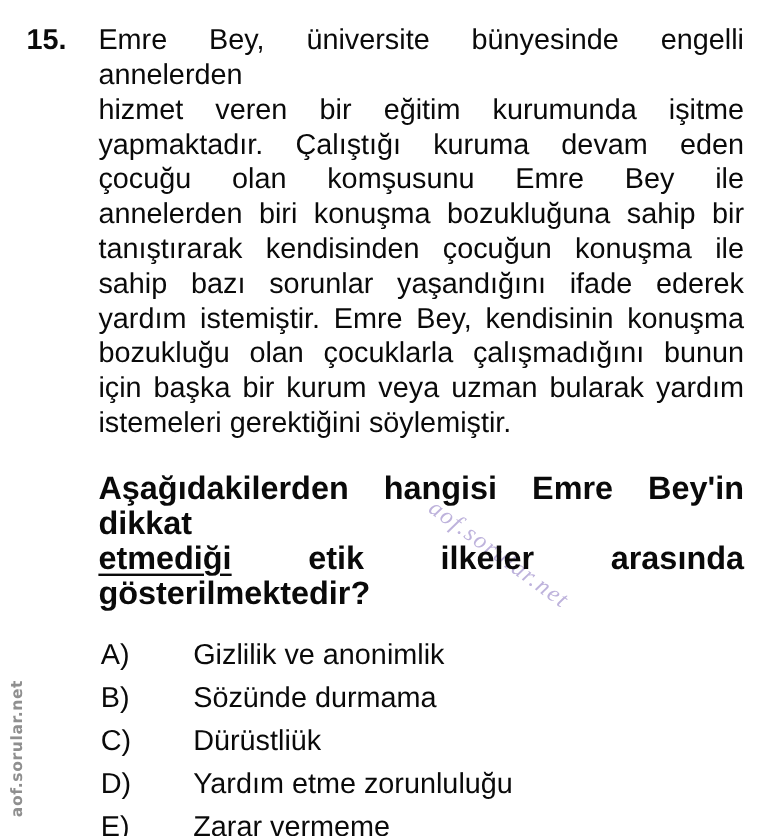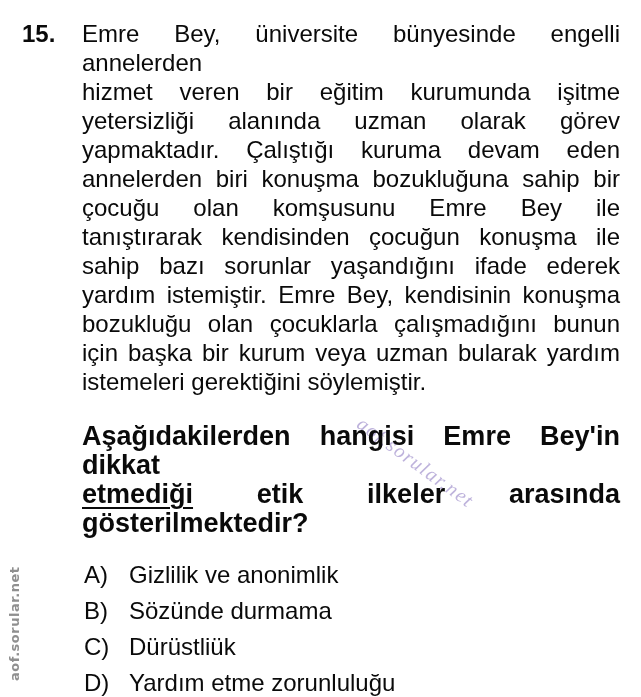--- a/index.html
+++ b/index.html
@@ -93,42 +93,41 @@
     display:flex;
     align-items:center;
     height:36px;
     padding-left:2px;
     font-size:24px;
   }
   .opt .letter{
     flex:0 0 45px;
     width:45px;
   }
-  .opt .otext{flex:1;}
+  .opt .otext{flex:1;margin-left:32px;}
 </style>
 </head>
 <body>
 
 <div class="page">
 
   <div class="wm-side">aof.sorular.net</div>
   <div class="wm-diag">aof.sorular.net</div>
 
   <div class="question">
     <div class="qnum">15.</div>
 
     <div class="qbody">
 
       <div class="para">
         <div class="pline">Emre Bey, üniversite bünyesinde engelli annelerden</div>
         <div class="pline">hizmet veren bir eğitim kurumunda işitme</div>
-        <div class="pline">yetersizliği alanında uzman olarak görev</div>
         <div class="pline">yapmaktadır. Çalıştığı kuruma devam eden</div>
+        <div class="pline">çocuğu olan komşusunu Emre Bey ile</div>
         <div class="pline">annelerden biri konuşma bozukluğuna sahip bir</div>
-        <div class="pline">çocuğu olan komşusunu Emre Bey ile</div>
         <div class="pline">tanıştırarak kendisinden çocuğun konuşma ile</div>
         <div class="pline">sahip bazı sorunlar yaşandığını ifade ederek</div>
         <div class="pline">yardım istemiştir. Emre Bey, kendisinin konuşma</div>
         <div class="pline">bozukluğu olan çocuklarla çalışmadığını bunun</div>
         <div class="pline">için başka bir kurum veya uzman bularak yardım</div>
         <div class="pline last">istemeleri gerektiğini söylemiştir.</div>
       </div>
 
       <div class="stem">
         <div class="sline">Aşağıdakilerden hangisi Emre Bey'in dikkat</div>

